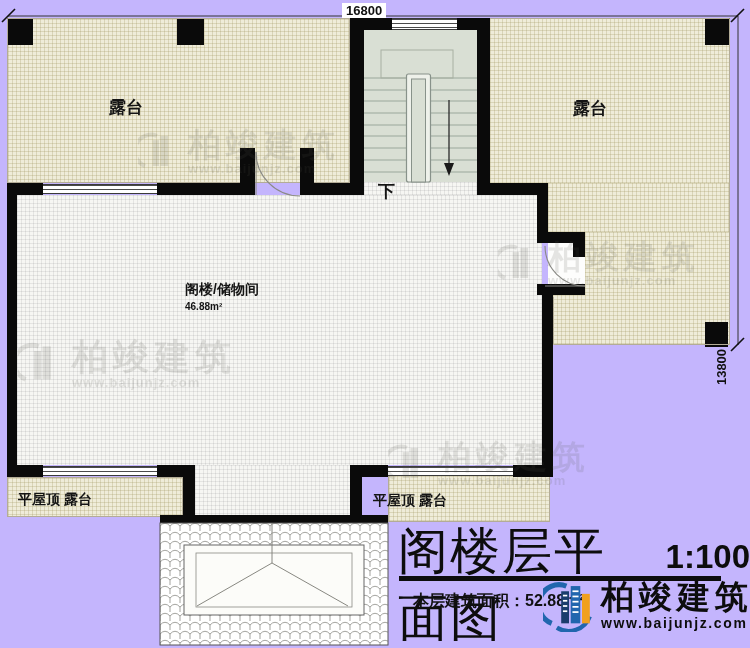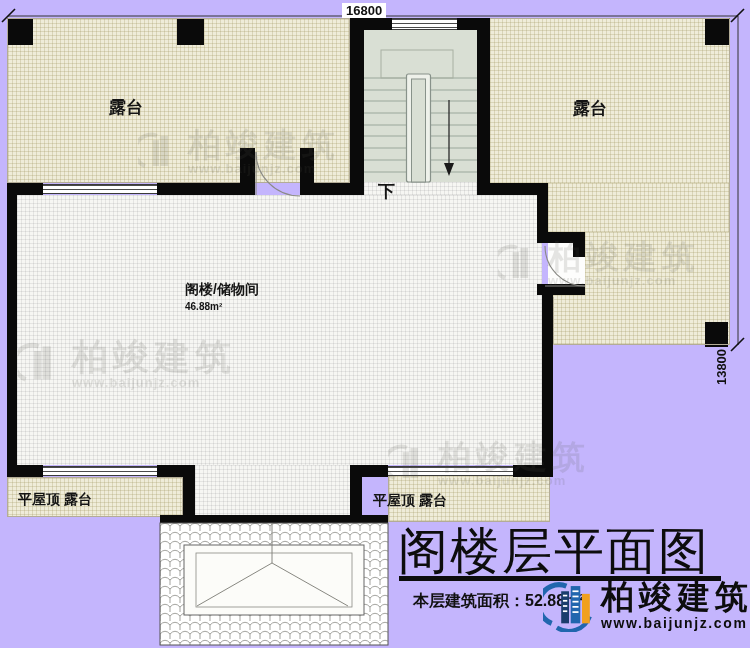--- a/index.html
+++ b/index.html
@@ -159,20 +159,21 @@
   <div class="lbl" style="left:109px;top:96px;width:60px;font-size:17px;">露台</div>
   <div class="lbl" style="left:573px;top:97px;width:60px;font-size:17px;">露台</div>
   <div class="lbl" style="left:185px;top:281px;width:160px;font-size:14px;">阁楼/储物间</div>
   <div class="lbl" style="left:185px;top:301px;width:160px;font-size:10px;">46.88m²</div>
   <div class="lbl" style="left:378px;top:180px;width:28px;font-size:17px;">下</div>
   <div class="lbl" style="left:18px;top:491px;width:145px;font-size:14px;">平屋顶 露台</div>
   <div class="lbl" style="left:373px;top:492px;width:145px;font-size:14px;">平屋顶 露台</div>
 
   <div class="titlerow">
     <span class="title-main">阁楼层平面图</span>
+    <span class="title-scale">1:100</span>
   </div>
   <div class="title-underline"></div>
   <div class="area-line">本层建筑面积：52.88m²</div>
 
   <div class="logo">
     <svg width="52" height="52" viewBox="0 0 60 60">
       <path d="M10 50 A23 23 0 0 1 27 7" fill="none" stroke="#2166ae" stroke-width="6"></path>
       <path d="M16 55 A26 26 0 0 0 54 42" fill="none" stroke="#2166ae" stroke-width="5"></path>
       <rect x="21" y="13" width="9" height="37" fill="#1b3d6d"></rect>
       <rect x="32" y="7" width="11" height="43" fill="#2166ae"></rect>

